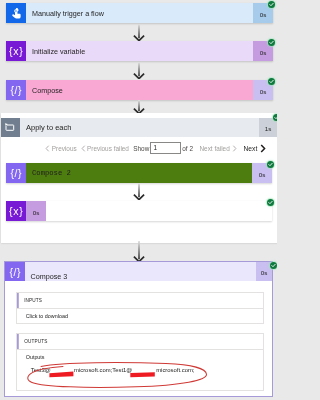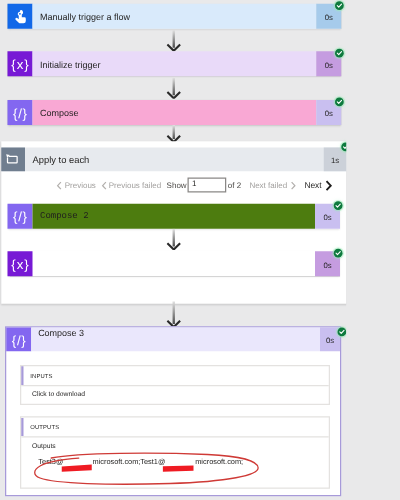--- a/index.html
+++ b/index.html
@@ -2,21 +2,21 @@
 <html><head>
 <meta charset="utf-8">
 <style>
   html,body{margin:0;padding:0;}
   body{width:277px;height:400px;background:#e9e9ea;font-family:"Liberation Sans",sans-serif;overflow:hidden;
        -webkit-font-smoothing:antialiased;}
   .page{position:relative;width:277px;height:400px;}
 
   
   .card{position:absolute;display:flex;height:20px;box-sizing:border-box;
-        box-shadow:0 0.8px 1.8px rgba(0,0,0,.16), 0 0.2px 0.6px rgba(0,0,0,.10);justify-content:space-between;}
+        box-shadow:0 0.8px 1.8px rgba(0,0,0,.16), 0 0.2px 0.6px rgba(0,0,0,.10);}
   .card .ico{width:20px;height:20px;flex:0 0 20px;display:flex;align-items:center;justify-content:center;}
   .card .body{flex:1;display:flex;align-items:center;min-width:0;}
   .card .title{font-size:7.2px;color:#201f1e;padding-left:6px;white-space:nowrap;}
   .card .dur{width:20px;flex:0 0 20px;display:flex;align-items:center;justify-content:center;
              font-size:6.2px;color:#201f1e;padding-top:2px;box-sizing:border-box;}
 
   
   .chk{position:absolute;width:7px;height:7px;border-radius:50%;background:#0e7a3e;
        box-shadow:0 0 0 1.1px rgba(150,230,180,.45), 0 0 2.6px 0.9px rgba(175,238,200,.38);
        display:flex;align-items:center;justify-content:center;}
@@ -65,21 +65,21 @@
     </svg>
   </div>
 
   <div class="card" style="left:6px;top:41px;width:267px;">
     <div class="ico" style="background:#7719d5;">
       <svg viewBox="0 0 20 20" width="20" height="20">
           <text x="10" y="14.2" text-anchor="middle" font-family="Liberation Sans, sans-serif" font-size="10.6" textLength="13.8" lengthAdjust="spacing" fill="#fff">{x}</text>
         </svg>
     </div>
     <div class="body" style="background:#e9daf9;">
-      <span class="title">Initialize trigger</span>
+      <span class="title">Initialize variable</span>
     </div>
     <div class="dur" style="background:#c59ce0;">0s</div>
     <div class="chk" style="right:-1.6px;top:-2px;">
       <svg viewBox="0 0 10 10">
           <path d="M2.6 5.05 L4.25 6.7 L7.45 3.25" stroke="#fff" stroke-width="1.25" fill="none" stroke-linecap="round" stroke-linejoin="round"></path>
         </svg>
     </div>
   </div>
 
   <div class="arrow" style="left:133px;top:62px;height:17px;">
@@ -210,21 +210,21 @@
     </svg>
   </div>
 
   <div class="expanded" style="position:absolute;left:3.5px;top:261px;width:269.5px;height:136px;box-sizing:border-box;background:#fff;border:1.4px solid #a79ad9;">
     <div class="exp-head" style="display:flex;height:19px;">
       <div class="ico" style="width:20px;height:19px;flex:0 0 20px;display:flex;align-items:center;justify-content:center;background:#8367f0;">
         <svg viewBox="0 0 20 20" width="20" height="20">
             <text x="10" y="14.2" text-anchor="middle" font-family="Liberation Sans, sans-serif" font-size="10.6" textLength="11.2" lengthAdjust="spacing" fill="#fff">{/}</text>
           </svg>
       </div>
-      <div style="flex:1;display:flex;align-items:flex-start;background:#eae7fc;">
+      <div style="flex:1;display:flex;align-items:flex-end;background:#eae7fc;">
         <span class="title" style="font-size:7.2px;color:#201f1e;padding-left:6px;">Compose 3</span>
       </div>
       <div class="dur" style="width:16px;flex:0 0 16px;display:flex;align-items:center;justify-content:center;font-size:6.2px;color:#201f1e;background:#c9bff0;padding-top:2px;box-sizing:border-box;">0s</div>
     </div>
     <div class="chk" style="position:absolute;left:265.8px;top:-0.5px;">
       <svg viewBox="0 0 10 10">
           <path d="M2.6 5.05 L4.25 6.7 L7.45 3.25" stroke="#fff" stroke-width="1.25" fill="none" stroke-linecap="round" stroke-linejoin="round"></path>
         </svg>
     </div>
 

